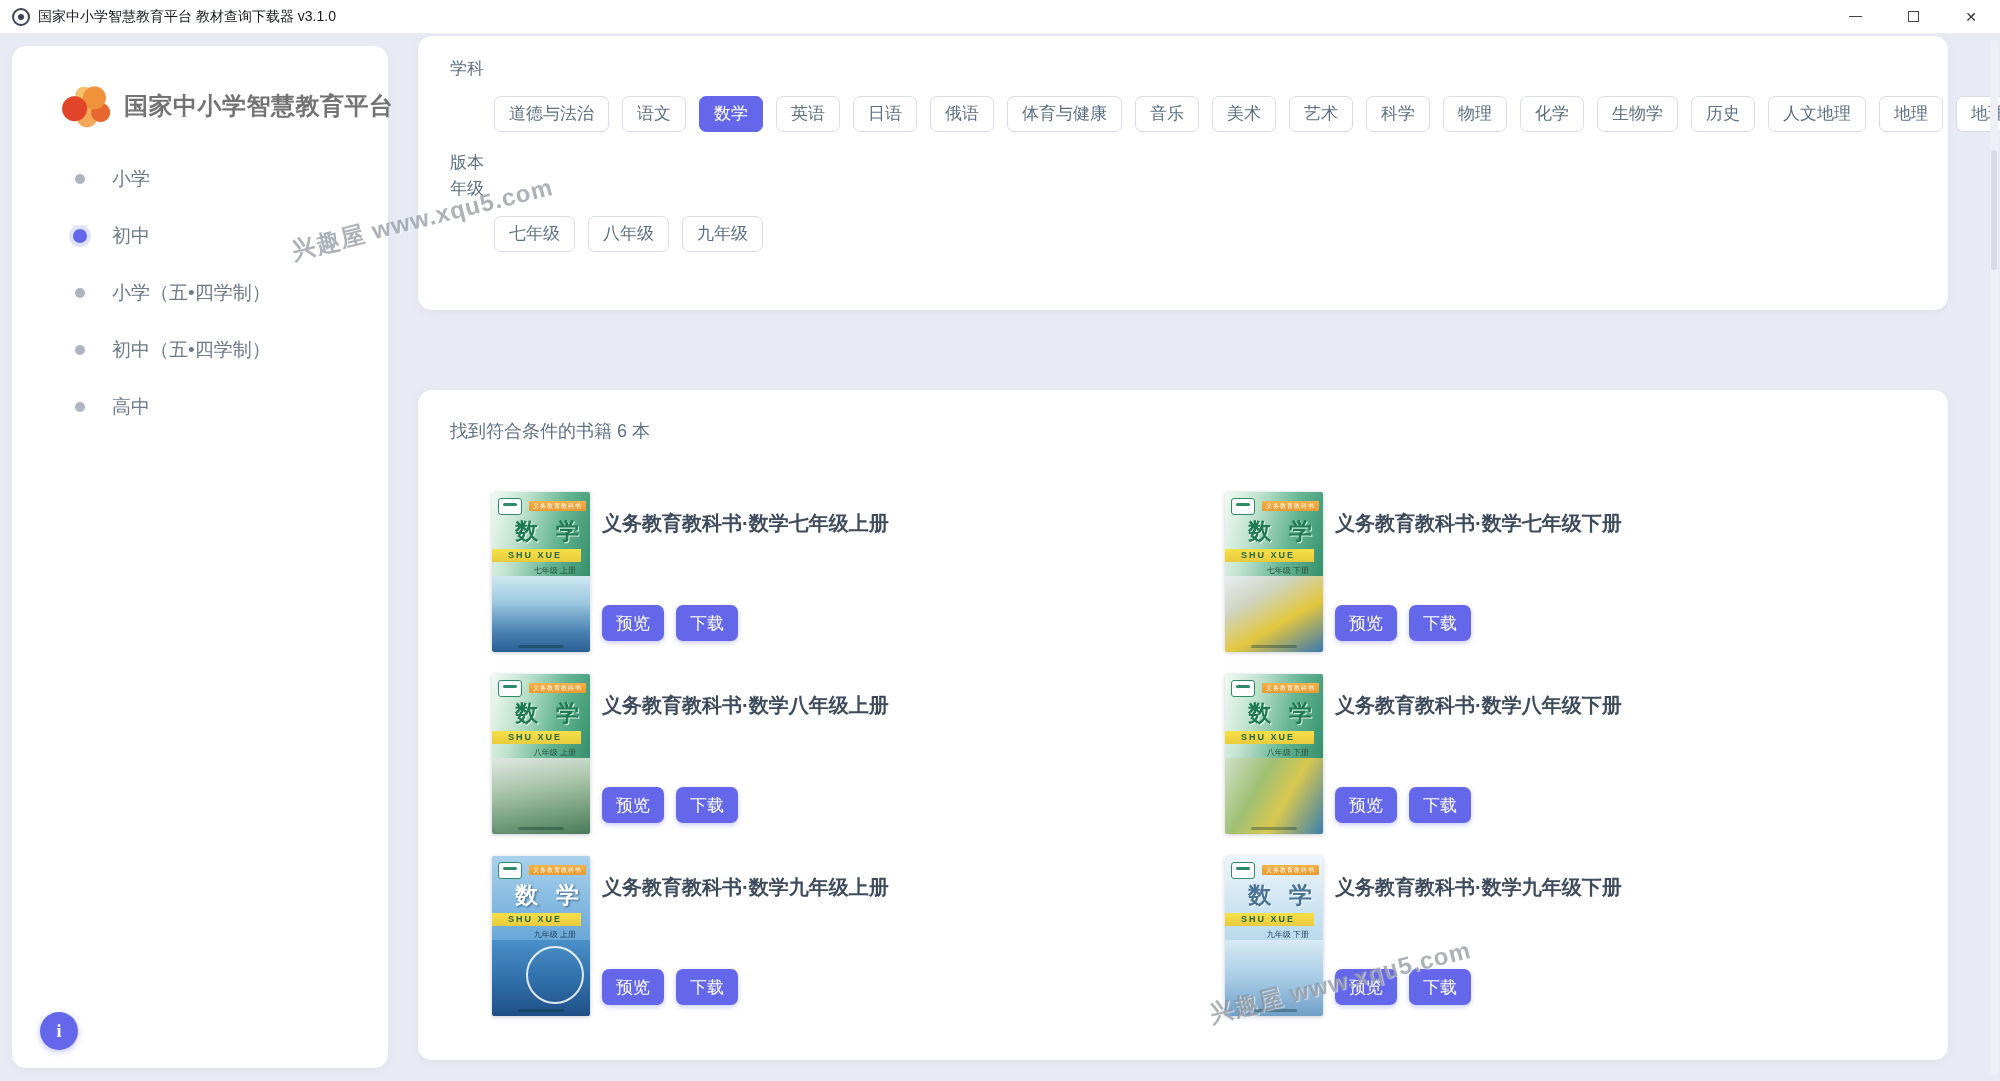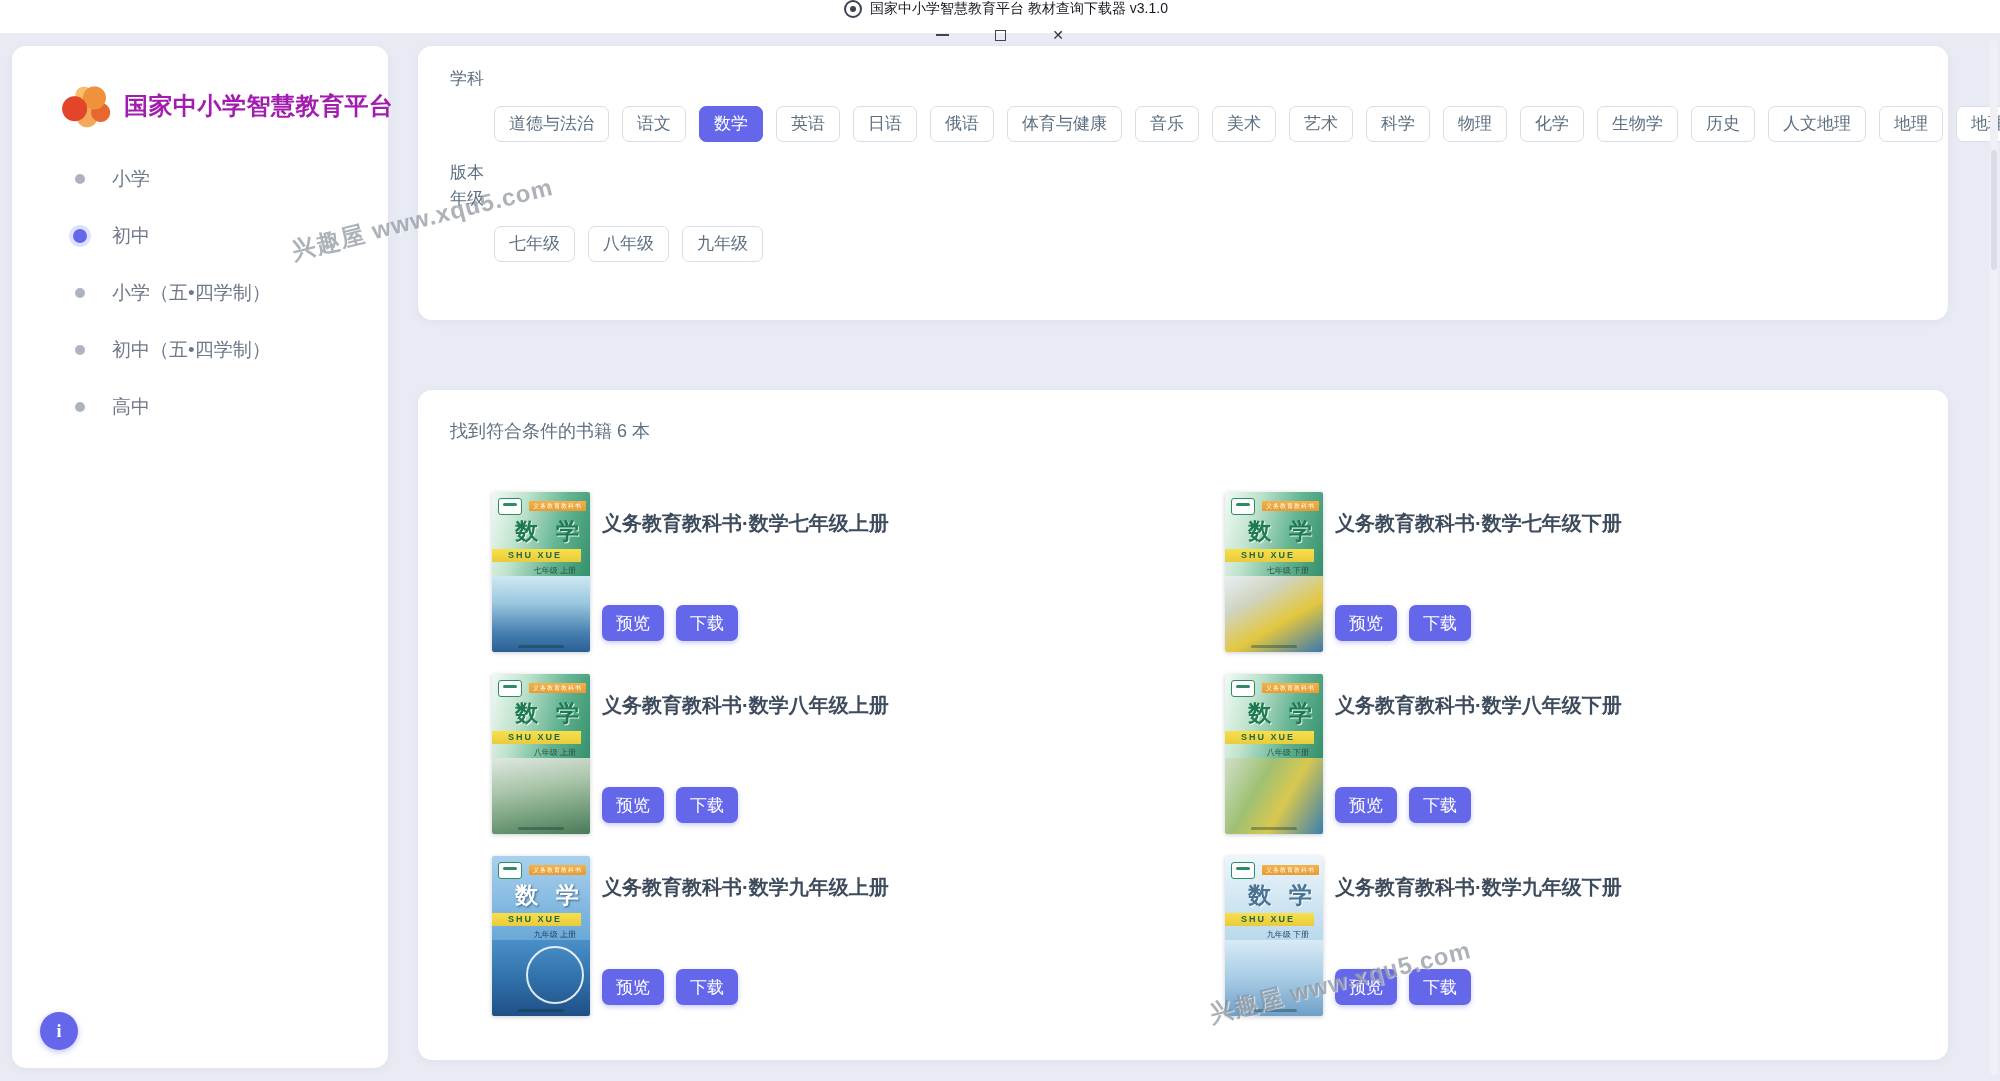--- a/index.html
+++ b/index.html
@@ -1,50 +1,50 @@
 <!DOCTYPE html>
 <html><head>
 <meta charset="utf-8">
 <style>
   * { margin:0; padding:0; box-sizing:border-box; }
   html,body { width:2000px; height:1081px; overflow:hidden; }
   body { background:#e9ebf4; font-family:"Liberation Sans", sans-serif; position:relative; }
 
   
   .titlebar { position:absolute; left:0; top:0; width:2000px; height:34px; background:#ffffff;
-              border-bottom:1px solid #ebecf2; display:flex; align-items:center; justify-content:space-between; z-index:20;flex-direction:column; }
+              border-bottom:1px solid #ebecf2; display:flex; align-items:center; justify-content:space-between; z-index:20; }
   .titlebar-left { display:flex; align-items:center; gap:8px; padding-left:12px; }
   .app-icon { width:18px; height:18px; border-radius:50%; border:2px solid #3a4254; position:relative; display:inline-block; }
   .app-icon::after { content:""; position:absolute; left:4px; top:4px; width:6px; height:6px; border-radius:50%; background:#3a4254; }
   .app-title { font-size:14px; color:#15181f; }
   .win-controls { display:flex; height:34px; }
   .win-btn { width:58px; height:34px; border:none; background:transparent; display:flex; align-items:center; justify-content:center; cursor:pointer; }
   .glyph-min { width:13px; height:1.5px; background:#444; display:inline-block; }
   .glyph-max { width:11px; height:11px; border:1.5px solid #444; display:inline-block; }
   .glyph-close { font-size:14px; color:#333; line-height:1; }
 
   
   .sidebar { position:absolute; left:12px; top:46px; width:376px; height:1022px; background:#fff;
              border-radius:14px; box-shadow:0 2px 10px rgba(95,105,140,.08); z-index:5; }
-  .filter-panel { position:absolute; left:418px; top:46px; width:1530px; height:274px; background:#fff;
+  .filter-panel { position:absolute; left:418px; top:36px; width:1530px; height:274px; background:#fff;
                   border-radius:14px; box-shadow:0 2px 10px rgba(95,105,140,.08); padding-top:20px; z-index:5; }
   .results-panel { position:absolute; left:418px; top:390px; width:1530px; height:670px; background:#fff;
                    border-radius:14px; box-shadow:0 2px 10px rgba(95,105,140,.08); padding-top:28px; z-index:5; }
 
   
   .logo { display:flex; align-items:center; gap:6px; margin:26px 0 0 44px; height:68px; }
   .logo-img { width:62px; height:54px; flex-shrink:0; display:inline-block;
     background:
       radial-gradient(circle at 30% 55%, #e2452a 0 12px, transparent 13px),
       radial-gradient(circle at 62% 35%, #f0913c 0 11px, transparent 12px),
       radial-gradient(circle at 72% 62%, #e8672f 0 9px, transparent 10px),
       radial-gradient(circle at 45% 30%, #f6c06a 0 8px, transparent 9px),
       radial-gradient(circle at 50% 70%, #f3a85a 0 10px, transparent 11px);
     border-radius:50% 42% 55% 48%; }
-  .logo-text { font-family:"Liberation Serif", serif; font-weight:bold; font-size:24px; color:#a21caf; letter-spacing:.5px; white-space:nowrap; }
+  .logo-text { font-family:"Liberation Serif", serif; font-weight:bold; font-size:24px; color:#737373; letter-spacing:.5px; white-space:nowrap; }
   .nav { padding-top:10px; }
   .nav-item { display:flex; align-items:center; height:57px; padding-left:63px; gap:27px; cursor:pointer; }
   .radio { width:10px; height:10px; border-radius:50%; background:#aeb4bf; flex-shrink:0; }
   .nav-item.selected .radio { width:14px; height:14px; background:#6467ea; box-shadow:0 0 0 4px #e0e1fb; margin-left:-2px; margin-right:-2px; }
   .nav-label { font-size:19px; color:#6e7a8a; }
   .info-btn { position:absolute; left:28px; bottom:18px; width:38px; height:38px; border-radius:50%; border:none;
               background:#6467ea; color:#fff; font-size:18px; font-weight:bold; font-family:"Liberation Serif", serif;
               display:flex; align-items:center; justify-content:center; cursor:pointer; box-shadow:0 2px 6px rgba(100,103,234,.4); }
 
   

